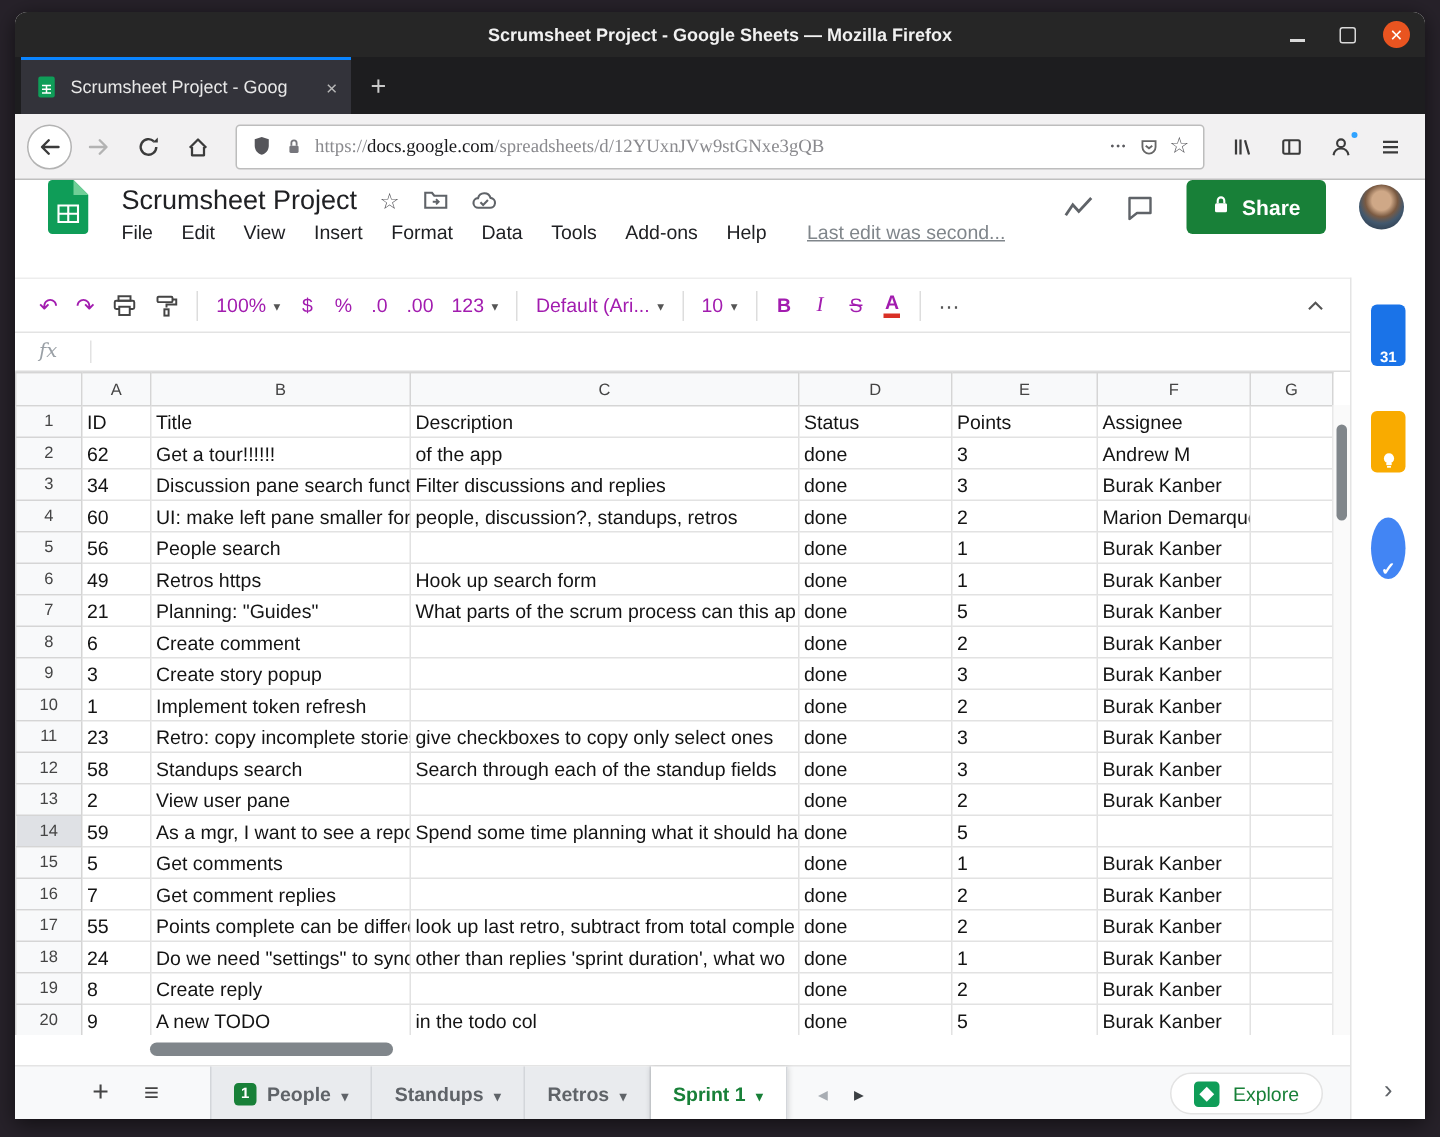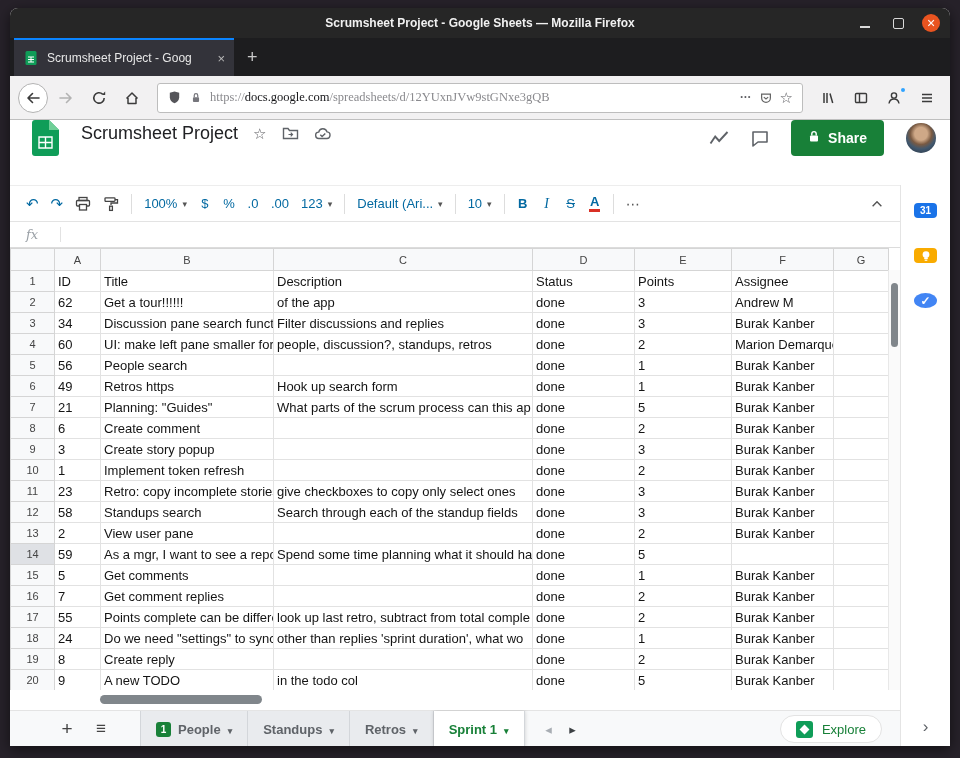--- a/index.html
+++ b/index.html
@@ -57,21 +57,21 @@
   .last-edit{font-size:13px;color:#80868b;text-decoration:underline;margin-left:8px;white-space:nowrap;overflow:hidden;}
   .h-right{display:flex;align-items:center;gap:22px;margin-left:12px;flex:0 0 auto;}
   .share{display:flex;align-items:center;gap:8px;background:var(--green);color:#fff;border:none;border-radius:4px;height:36px;padding:0 17px;font-size:14px;font-weight:bold;font-family:"Liberation Sans",sans-serif;}
   .avatar{width:30px;height:30px;border-radius:50%;background:radial-gradient(circle at 50% 36%,#cfa887 0 26%,#7a5a42 44%,#42586e 62%,#232e3c 100%);}
 
   .sh-body{flex:1;display:flex;min-height:0;}
   .sh-left{width:890px;display:flex;flex-direction:column;min-height:0;}
 
   
   .toolbar{flex:0 0 37px;display:flex;align-items:center;padding:0 10px;border-top:1px solid #ededed;border-bottom:1px solid #e3e3e3;}
-  .ticon,.tbtn{display:flex;align-items:center;justify-content:center;min-width:24px;height:26px;padding:0 6px;color:#0369a1;font-size:13px;border-radius:2px;flex:0 0 auto;}
+  .ticon,.tbtn{display:flex;align-items:center;justify-content:center;min-width:24px;height:26px;padding:0 6px;color:#a21caf;font-size:13px;border-radius:2px;flex:0 0 auto;}
   .g-undo::before{content:"↶";font-size:15px;}
   .g-redo::before{content:"↷";font-size:15px;}
   .tsep{width:1px;height:20px;background:#ddd;margin:0 6px;flex:0 0 auto;}
   .tspacer{flex:1;}
   .dd{display:inline-flex;}
   .dd::before{content:"▾";font-size:9px;color:#555;margin-left:5px;}
   .tbtn.bold{font-weight:bold;}
   .tbtn.ital{font-style:italic;font-family:"Liberation Serif",serif;font-size:14px;}
   .tbtn.strike span{text-decoration:line-through;}
   .a-inner{font-weight:bold;border-bottom:3px solid #d93025;line-height:1.1;padding:0 1px;}
@@ -113,21 +113,21 @@
   .g-right::before{content:"▸";color:#3c4043;}
   .snav.first{margin-left:12px;}
   .spacer{flex:1;}
   .explore{display:flex;align-items:center;gap:9px;background:#fff;border:1px solid #e3e3e3;border-radius:15px;height:28px;padding:0 15px;color:var(--green);font-size:13px;margin-right:18px;}
   .explore-icon{width:17px;height:17px;background:var(--logo-green);border-radius:3px;display:flex;align-items:center;justify-content:center;}
   .explore-icon::before{content:"";width:7px;height:7px;background:#fff;transform:rotate(45deg);}
 
   
   .sidepanel{width:50px;border-left:1px solid #e4e4e4;background:#fff;display:flex;flex-direction:column;align-items:center;position:relative;}
   .sp-icons{display:flex;flex-direction:column;align-items:center;gap:30px;margin-top:18px;}
-  .sp-icon{width:23px;height:15px;display:flex;align-items:center;justify-content:center;flex:0 0 auto;}
+  .sp-icon{width:23px;height:41px;display:flex;align-items:flex-end;justify-content:center;flex:0 0 auto;}
   .sp-icon.cal{background:var(--cal-blue);border-radius:4px;color:#fff;font-size:10px;font-weight:bold;}
   .sp-icon.keep{background:var(--keep-yellow);border-radius:4px;}
   .sp-icon.tasks{background:var(--tasks-blue);border-radius:50%;color:#fff;}
   .g-check::before{content:"✓";font-size:12px;font-weight:bold;}
   .sp-collapse{position:absolute;bottom:9px;color:#5f6368;font-size:17px;}
   .g-chev::before{content:"›";}
 </style>
 </head>
 <body>
 
@@ -248,20 +248,34 @@
                   <path d="M1.5 2.5h4.5l1.5 2h8v8h-14z" fill="none" stroke="#5f6368" stroke-width="1.4"></path>
                   <path d="M6.5 8.5h4M8.7 6.7l1.8 1.8-1.8 1.8" fill="none" stroke="#5f6368" stroke-width="1.2"></path>
                 </svg>
           </span>
           <span class="hicon">
             <svg width="18" height="15" viewBox="0 0 18 15">
                   <path d="M5 12.5a3.2 3.2 0 0 1-.3-6.4A4.3 4.3 0 0 1 13 5.9a3.3 3.3 0 0 1-.6 6.6z" fill="none" stroke="#5f6368" stroke-width="1.4"></path>
                   <path d="M6.3 8.8l1.8 1.8 3.2-3.2" fill="none" stroke="#5f6368" stroke-width="1.4"></path>
                 </svg>
           </span>
+        </div>
+        <div class="menubar">
+          <span class="menu-items" id="menu-items">
+                <span class="menu-item">File</span>
+                <span class="menu-item">Edit</span>
+                <span class="menu-item">View</span>
+                <span class="menu-item">Insert</span>
+                <span class="menu-item">Format</span>
+                <span class="menu-item">Data</span>
+                <span class="menu-item">Tools</span>
+                <span class="menu-item">Add-ons</span>
+                <span class="menu-item">Help</span>
+              </span>
+          <span class="last-edit">Last edit was second...</span>
         </div>
       </div>
       <div class="h-right">
         <span class="hicon">
           <svg width="20" height="16" viewBox="0 0 20 16">
                 <path d="M1.5 13.5l4.7-7 4 4.5L18.5 2" fill="none" stroke="#5f6368" stroke-width="1.9"></path>
               </svg>
         </span>
         <span class="hicon">
           <svg width="18" height="17" viewBox="0 0 18 17">

